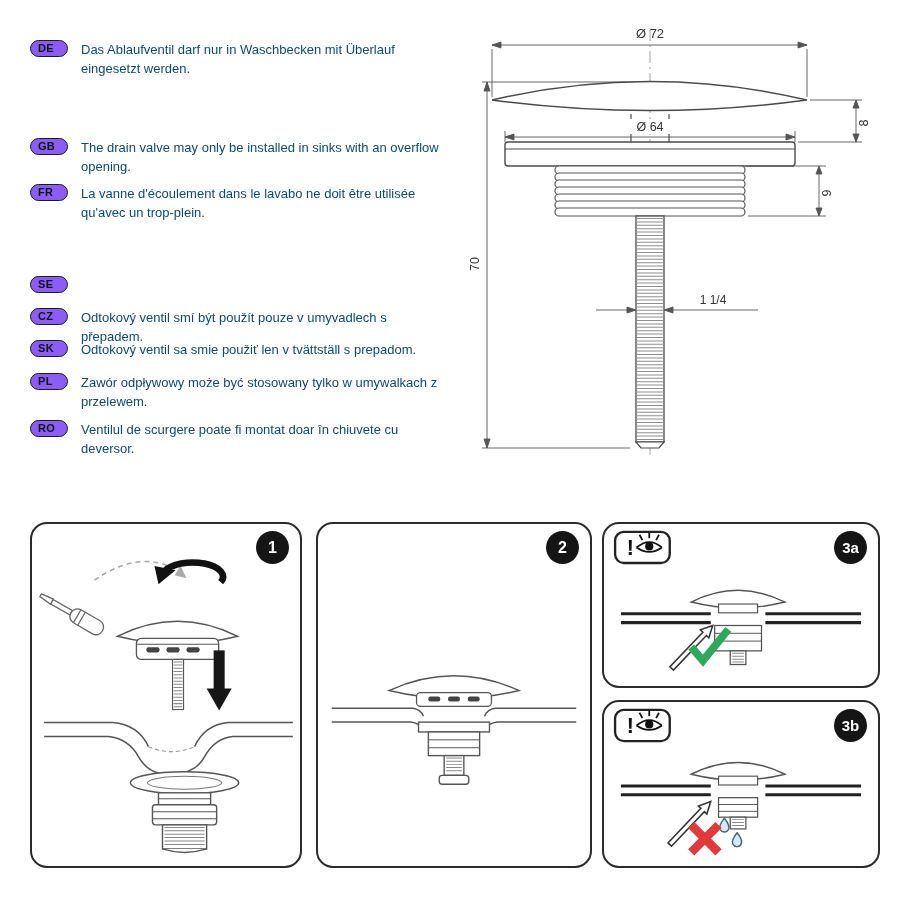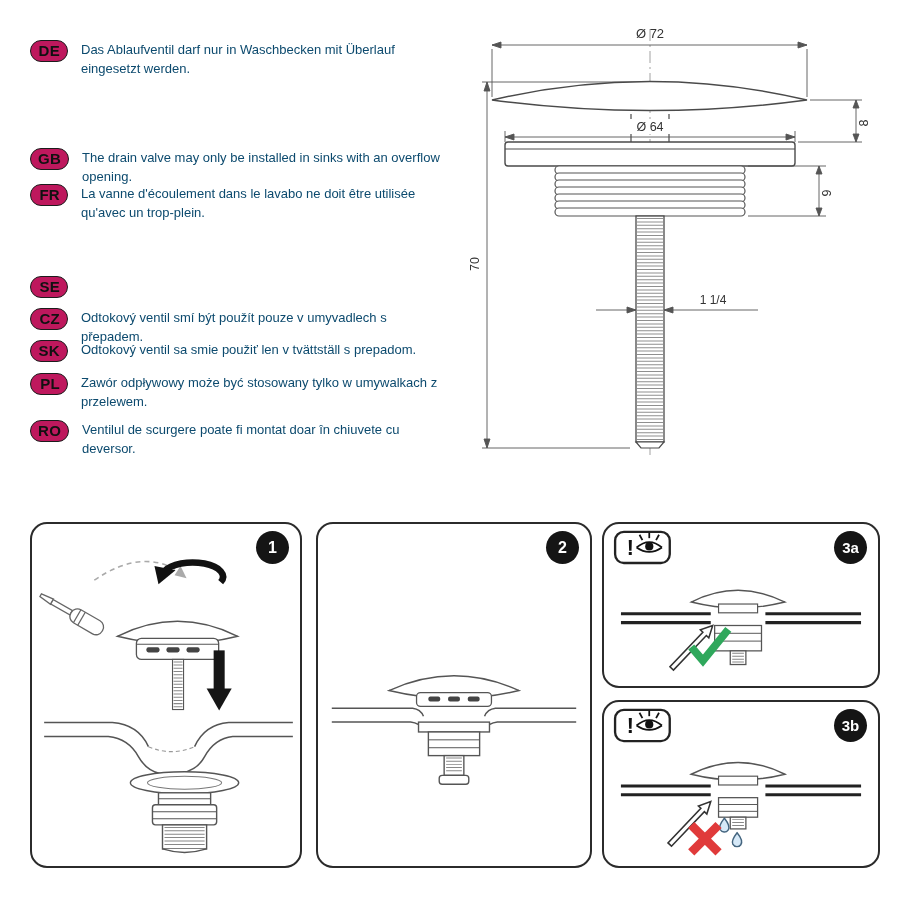--- a/index.html
+++ b/index.html
@@ -1,40 +1,40 @@
 <!DOCTYPE html>
 <html><head>
 <meta charset="utf-8">
 <style>
   html,body{margin:0;padding:0;background:#ffffff;}
   .page{position:relative;width:900px;height:900px;background:#fff;overflow:hidden;
         font-family:"Liberation Sans", sans-serif;}
   .lang-row{position:absolute;left:30px;display:flex;gap:13px;width:418px;}
-  .lang-badge{flex:0 0 auto;align-self:flex-start;min-width:22px;text-align:right;
+  .lang-badge{flex:0 0 auto;align-self:flex-start;min-width:22px;text-align:left;
       border:1.7px solid #1c1c1c;border-radius:11px;padding:1px 7px 2px;
-      font-size:15px;font-weight:bold;color:#111;background:#be185d;letter-spacing:.3px;}
+      font-size:11px;font-weight:bold;color:#111;background:#8b5cf6;letter-spacing:.3px;}
   .lang-text{font-size:13px;color:#0c4a6e;line-height:1.45;padding-top:1px;}
   .panel{position:absolute;border:2.6px solid #2b2b2b;border-radius:17px;background:#fff;box-sizing:border-box;}
   .step-badge{position:absolute;top:7px;right:11px;width:33px;height:33px;border-radius:50%;
       background:#151515;color:#fff;font-weight:bold;font-size:16px;
       display:flex;align-items:center;justify-content:center;z-index:2;}
   .panel svg{position:absolute;left:0;top:0;width:100%;height:100%;}
   .tech{position:absolute;left:470px;top:15px;}
   text{font-family:"Liberation Sans", sans-serif;}
 </style>
 </head>
 <body>
 
 <div class="page">
 
   <div class="lang-row" style="top:40px">
     <span class="lang-badge">DE</span>
     <span class="lang-text">Das Ablaufventil darf nur in Waschbecken mit Überlauf eingesetzt werden.</span>
   </div>
-  <div class="lang-row" style="top:148px">
+  <div class="lang-row" style="top:138px">
     <span class="lang-badge">GB</span>
     <span class="lang-text">The drain valve may only be installed in sinks with an overflow opening.</span>
   </div>
   <div class="lang-row" style="top:184px">
     <span class="lang-badge">FR</span>
     <span class="lang-text">La vanne d'écoulement dans le lavabo ne doit être utilisée qu'avec un trop-plein.</span>
   </div>
   <div class="lang-row" style="top:276px">
     <span class="lang-badge">SE</span>
   </div>

